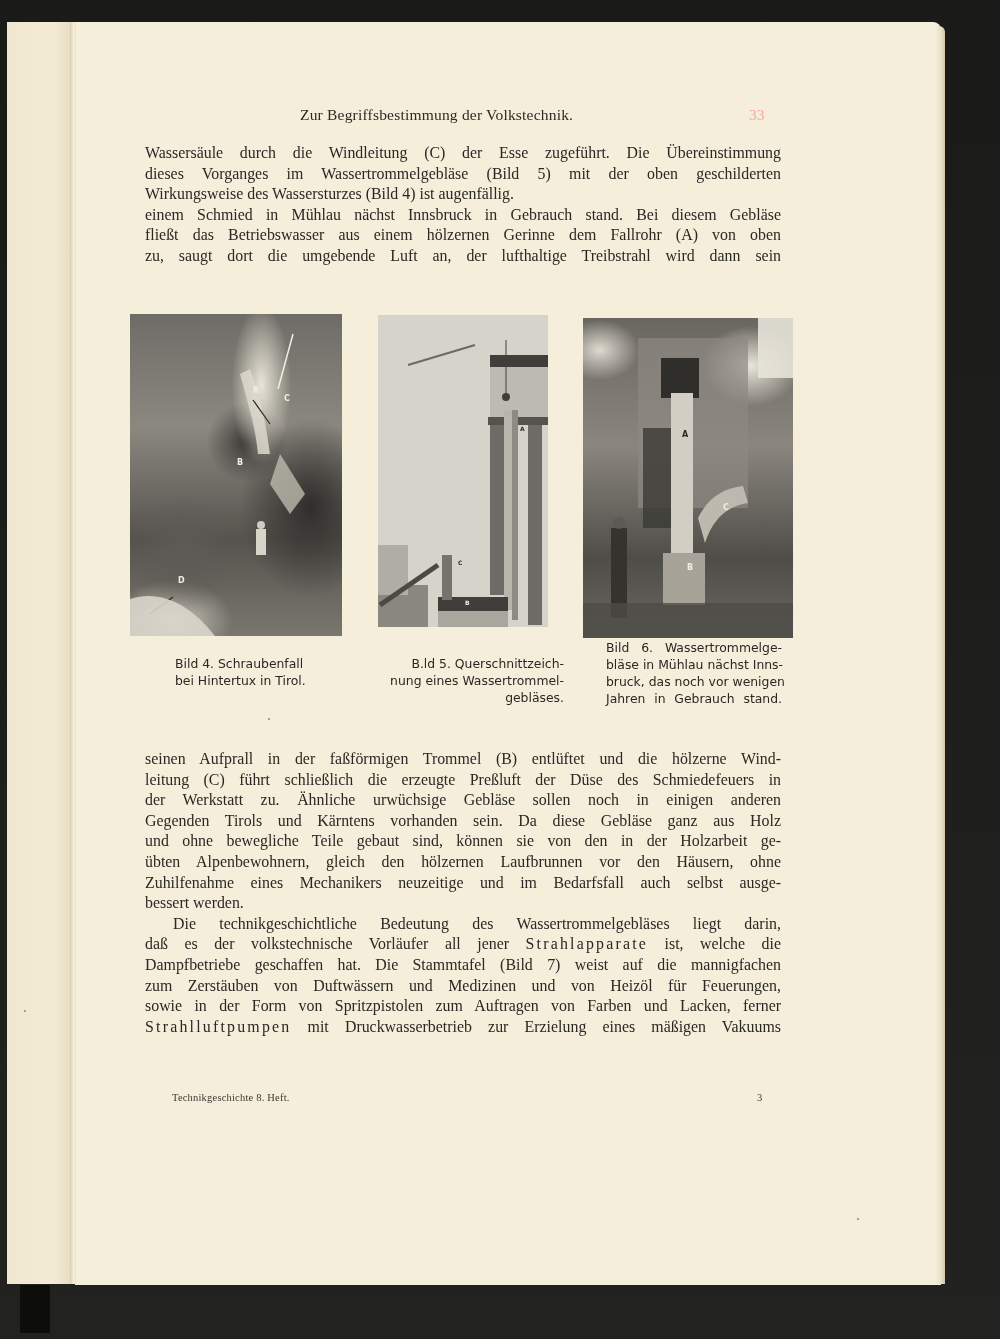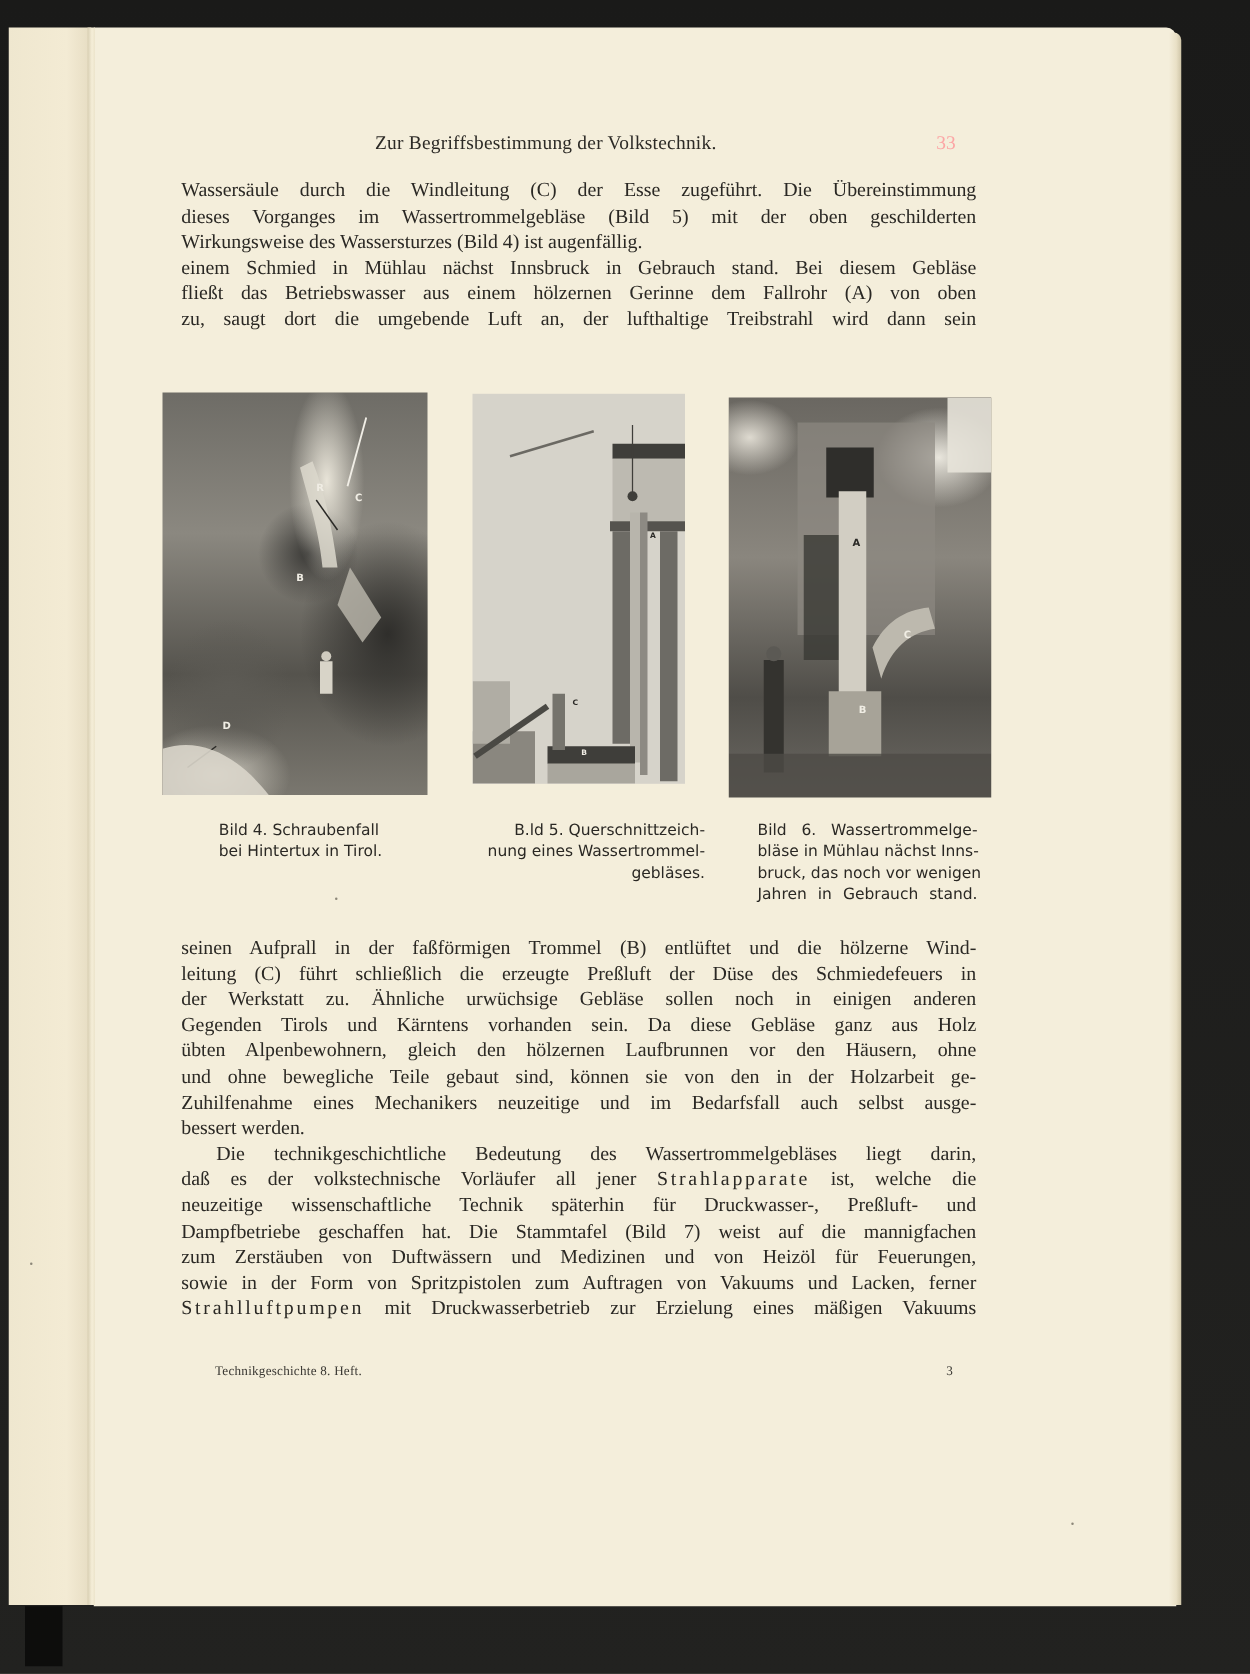--- a/index.html
+++ b/index.html
@@ -89,21 +89,21 @@
   .fig-label.dark { color: #2a2926; }
 
   .caption {
     position: absolute;
     font-family: "DejaVu Sans", sans-serif;
     font-size: 12.4px; line-height: 17px; color: #2a2824;
   }
   .caption .line { display: block; white-space: nowrap; margin-left: 12px; }
   .cap4 { left: 163px; top: 655px; }
   .cap5 { left: 318px; top: 655px; width: 246px; text-align: right; }
-  .cap6 { left: 594px; top: 655px; width: 188px; }
+  .cap6 { left: 594px; top: 639px; width: 188px; }
   .cap6 .line { text-align: justify; text-align-last: justify; }
   .cap6 .line.last { text-align-last: justify; }
 
   .footer-left {
     position: absolute; top: 1092px; left: 172px;
     font-family: "Liberation Serif", serif; font-size: 10.5px; color: #3a3833;
     letter-spacing: 0.2px;
   }
   .footer-right {
     position: absolute; top: 1092px; left: 757px;
@@ -212,32 +212,31 @@
   <span class="line">bruck, das noch vor wenigen</span>
   <span class="line last">Jahren in Gebrauch stand.</span>
 </div>
 
 <div class="text-block bottom-text">
   <p>
     <span class="line">seinen Aufprall in der faßförmigen Trommel (B) entlüftet und die hölzerne Wind-</span>
     <span class="line">leitung (C) führt schließlich die erzeugte Preßluft der Düse des Schmiedefeuers in</span>
     <span class="line">der Werkstatt zu. Ähnliche urwüchsige Gebläse sollen noch in einigen anderen</span>
     <span class="line">Gegenden Tirols und Kärntens vorhanden sein. Da diese Gebläse ganz aus Holz</span>
+    <span class="line">und ohne bewegliche Teile gebaut sind, können sie von den in der Holzarbeit ge-</span>
     <span class="line">übten Alpenbewohnern, gleich den hölzernen Laufbrunnen vor den Häusern, ohne</span>
-    <span class="line">und ohne bewegliche Teile gebaut sind, können sie von den in der Holzarbeit ge-</span>
     <span class="line">Zuhilfenahme eines Mechanikers neuzeitige und im Bedarfsfall auch selbst ausge-</span>
     <span class="line last">bessert werden.</span>
   </p>
   <p>
     <span class="line" style="padding-left:28px">Die technikgeschichtliche Bedeutung des Wassertrommelgebläses liegt darin,</span>
     <span class="line"><span>daß es der volkstechnische Vorläufer all jener </span><span class="sp">Strahlapparate</span><span> ist, welche die</span></span>
-    <span class="line">neuzeitige wissenschaftliche Technik späterhin für Druckwasser-, Preßluft- und</span>
     <span class="line">Dampfbetriebe geschaffen hat. Die Stammtafel (Bild 7) weist auf die mannigfachen</span>
     <span class="line">zum Zerstäuben von Duftwässern und Medizinen und von Heizöl für Feuerungen,</span>
-    <span class="line">sowie in der Form von Spritzpistolen zum Auftragen von Vakuums und Lacken, ferner</span>
+    <span class="line">sowie in der Form von Spritzpistolen zum Auftragen von Farben und Lacken, ferner</span>
     <span class="line"><span class="sp">Strahlluftpumpen</span><span> mit Druckwasserbetrieb zur Erzielung eines mäßigen Vakuums</span></span>
   </p>
 </div>
 
 <div class="footer-left">Technikgeschichte   8. Heft.</div>
 <div class="footer-right">3</div>
 
 <div class="speck" style="left:268px;top:718px"></div>
 <div class="speck" style="left:24px;top:1010px"></div>
 <div class="speck" style="left:857px;top:1218px"></div>

